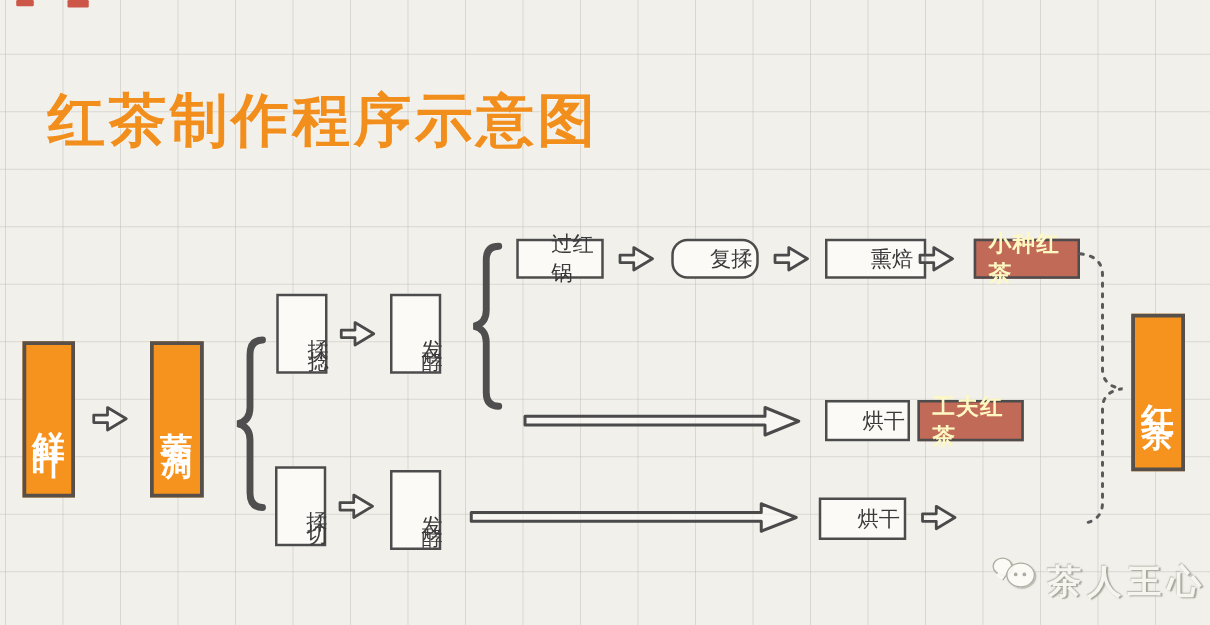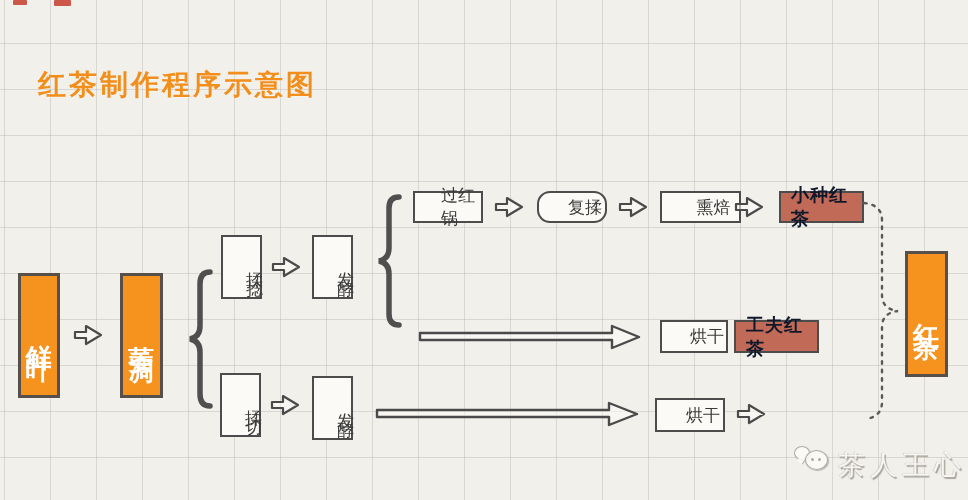--- a/index.html
+++ b/index.html
@@ -9,21 +9,21 @@
     background-image:
       linear-gradient(to right, rgba(186,185,178,0.45) 1px, transparent 1px),
       linear-gradient(to bottom, rgba(186,185,178,0.45) 1px, transparent 1px);
     background-size:46px 46px;
     background-position:4px 43px;
     font-family:"Liberation Sans","DejaVu Sans",sans-serif;
   }
   .abs{position:absolute;}
   .title{
     left:38px;top:66px;
-    font-size:28px;font-weight:bold;color:#F28E1C;letter-spacing:3px;
+    font-size:46px;font-weight:bold;color:#F28E1C;letter-spacing:3px;
     text-shadow:0 1px 0 rgba(255,255,255,0.35);
     white-space:nowrap;
   }
   
   .obox{ 
     background:#F6921E;border:3px solid #57504a;box-sizing:border-box;
     display:flex;align-items:center;justify-content:center;
   }
   .obox .vtext{
     writing-mode:vertical-rl;text-orientation:upright;
@@ -33,27 +33,27 @@
     background:#fbfaf7;border:2.5px solid #4c4c4c;box-sizing:border-box;
     display:flex;align-items:center;justify-content:center;
     color:#3a3a3a;font-size:17px;padding-left:26px;
   }
   .wbox .vtext{
     writing-mode:vertical-rl;text-orientation:upright;letter-spacing:0.55em;line-height:1;
   }
   .rbox{ 
     background:#C16A58;border:2.5px solid #4c4c4c;box-sizing:border-box;
     display:flex;align-items:center;justify-content:center;
-    color:#0f172a;font-size:18px;font-weight:bold;letter-spacing:1px;padding-left:10px;
+    color:#fef9c3;font-size:18px;font-weight:bold;letter-spacing:1px;padding-left:10px;
   }
   svg{display:block;}
   .mark{position:absolute;background:#c53b2a;opacity:0.85;border-radius:1px;}
   
   .wm-text{
-    left:838px;top:447px;font-size:27px;font-weight:normal;letter-spacing:5px;
+    left:838px;top:447px;font-size:27px;font-weight:bold;letter-spacing:5px;
     color:rgba(252,251,246,0.92);
     text-shadow:1.5px 1.5px 1px #a8a59b, -0.5px -0.5px 1px #b8b5ab;
     white-space:nowrap;
   }
   .wm-logo{left:792px;top:444px;width:46px;height:34px;}
   .bubble{position:absolute;box-sizing:border-box;border:1.5px solid #aeaba1;
     background:rgba(252,251,246,0.9);border-radius:50%;
     box-shadow:1px 1px 1px rgba(168,165,155,0.8);}
   .bubble.small{left:2px;top:2px;width:16px;height:14px;}
   .bubble.big{left:13px;top:6px;width:23px;height:20px;}

